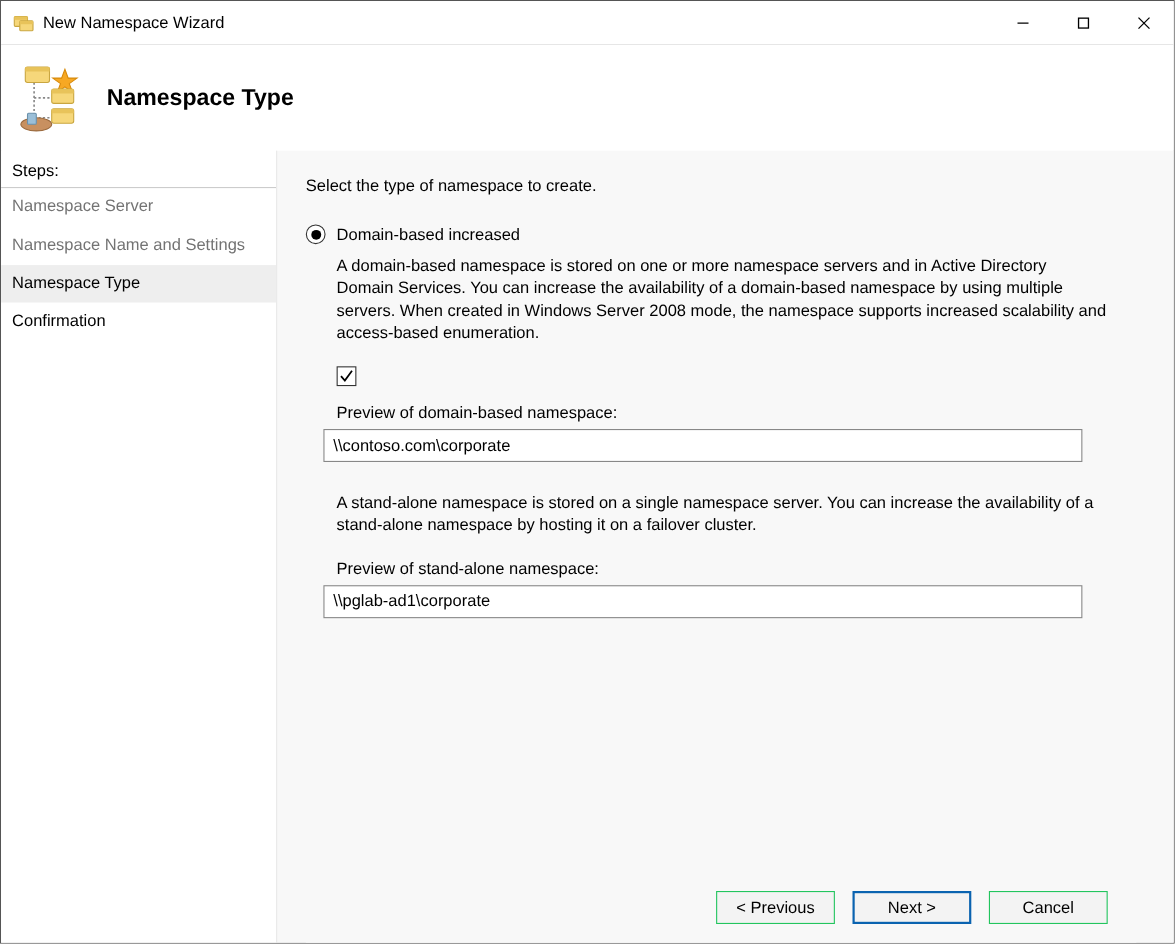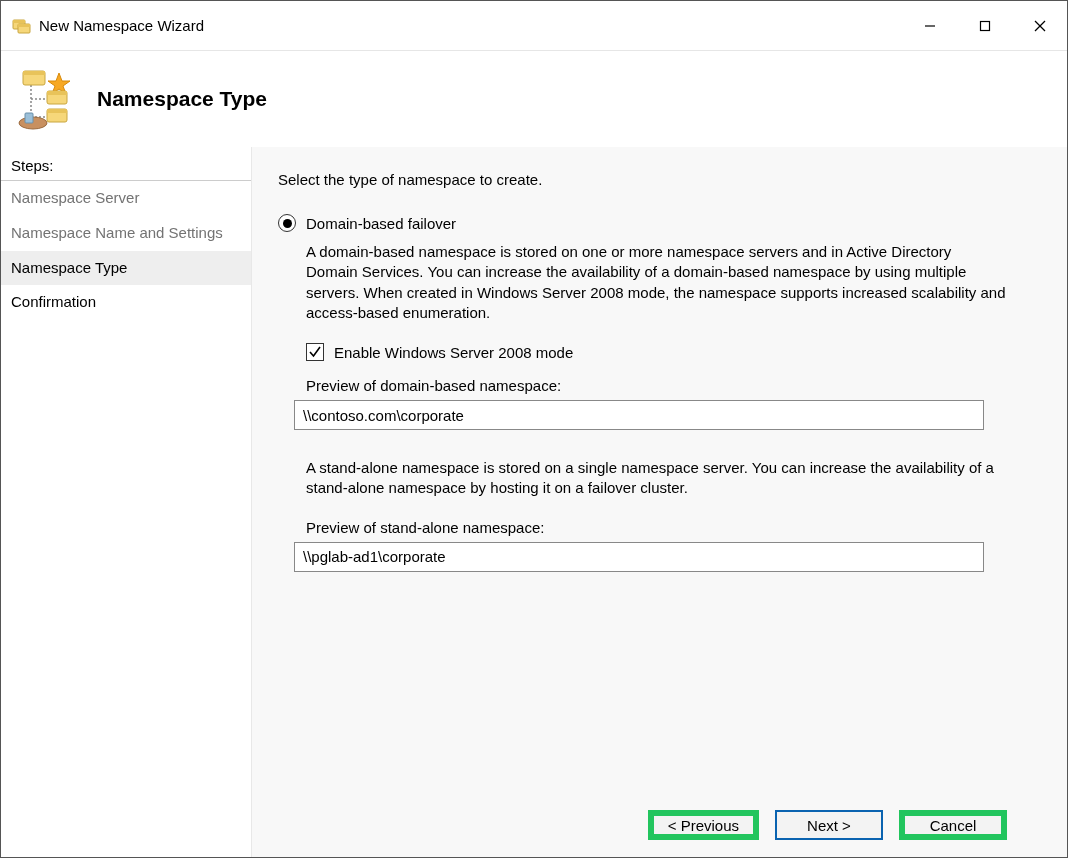--- a/index.html
+++ b/index.html
@@ -13,21 +13,21 @@
   .window {
     width: 1068px;
     height: 858px;
     border: 1px solid #555;
     display: flex;
     flex-direction: column;
     background: #fff;
   }
   
   .titlebar {
-    height: 50px;
+    height: 40px;
     display: flex;
     align-items: center;
     background: #fff;
     border-bottom: 1px solid #e6e6e6;
   }
   .titlebar .ticon {
     margin-left: 10px;
     margin-right: 8px;
     width: 20px; height: 20px;
   }
@@ -158,21 +158,21 @@
     display: flex;
     align-items: center;
     justify-content: flex-end;
     gap: 16px;
     padding-right: 26px;
     background: #f8f8f8;
   }
   .btn {
     min-width: 108px;
     height: 30px;
-    border: 6px solid #22c55e;
+    border: 1px solid #22c55e;
     background: #f3f3f3;
     display: inline-flex; align-items: center; justify-content: center;
     font-size: 15px;
     padding: 0 14px;
   }
   .btn.primary {
     border: 2px solid #0a63b0;
   }
 </style>
 </head>
@@ -242,30 +242,29 @@
       <div class="step current">Namespace Type</div>
       <div class="step">Confirmation</div>
     </div>
 
     <div class="main">
       <div class="instr">Select the type of namespace to create.</div>
 
       <div class="option-block">
         <div class="opt-row">
           <span class="radio checked"></span>
-          <span class="opt-label">Domain-based failover</span>
+          <span class="opt-label">Domain-based increased</span>
         </div>
         <div class="opt-desc">A domain-based namespace is stored on one or more namespace servers and in Active Directory Domain Services. You can increase the availability of a domain-based namespace by using multiple servers. When created in Windows Server 2008 mode, the namespace supports increased scalability and access-based enumeration.</div>
         <div class="check-row">
           <span class="checkbox checked">
             <svg viewBox="0 0 14 14">
                 <polyline points="2,7 5.5,11 12,2" fill="none" stroke="#000" stroke-width="1.6"></polyline>
               </svg>
           </span>
-          <span>Enable Windows Server 2008 mode</span>
         </div>
         <div class="preview-label">Preview of domain-based namespace:</div>
         <div class="preview-box">\\contoso.com\corporate</div>
       </div>
 
       <div class="option-block">
         <div class="opt-desc">A stand-alone namespace is stored on a single namespace server. You can increase the availability of a stand-alone namespace by hosting it on a failover cluster.</div>
         <div class="preview-label">Preview of stand-alone namespace:</div>
         <div class="preview-box">\\pglab-ad1\corporate</div>
       </div>

